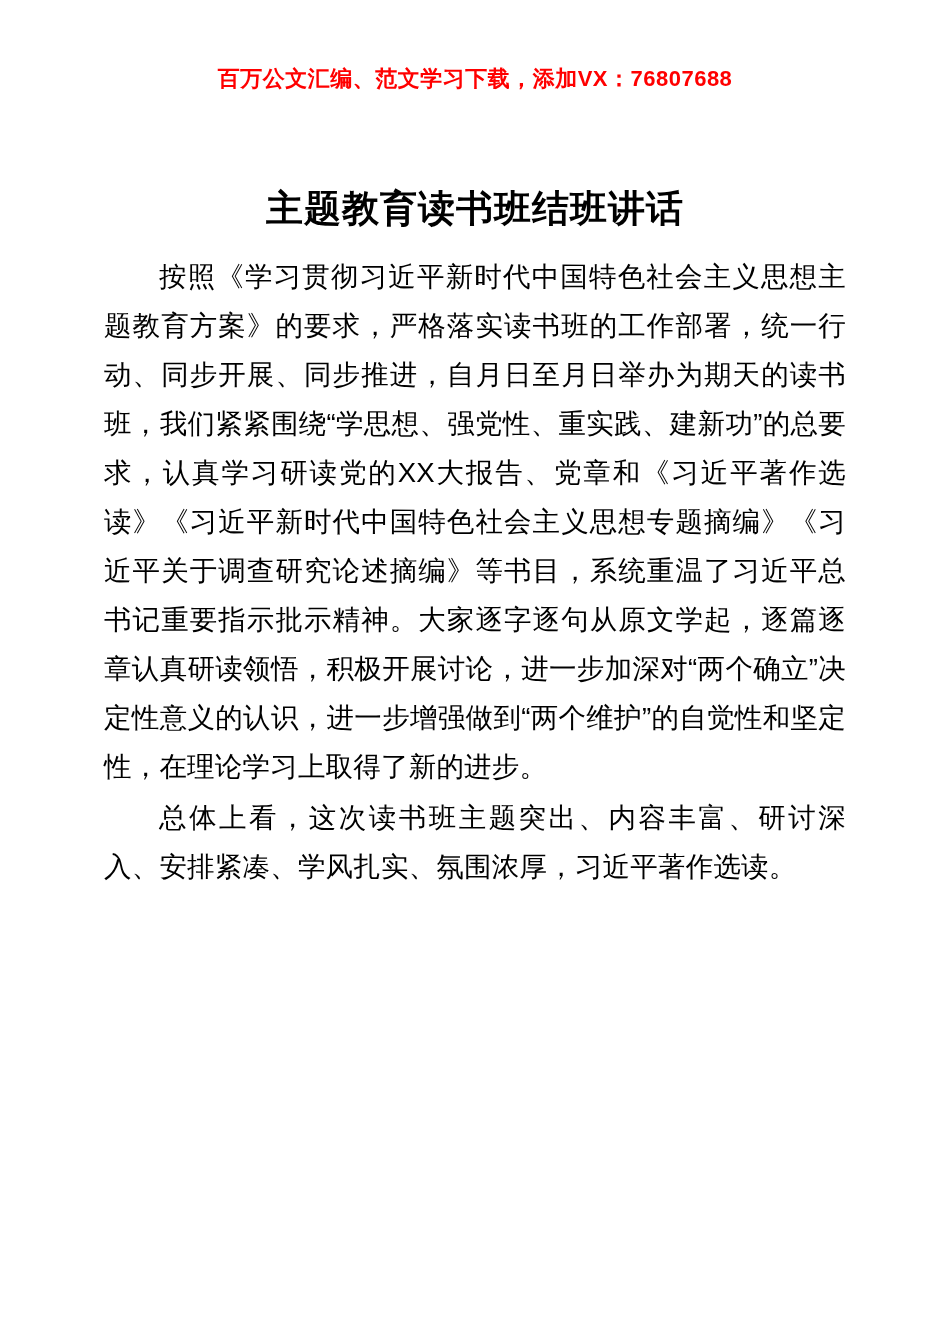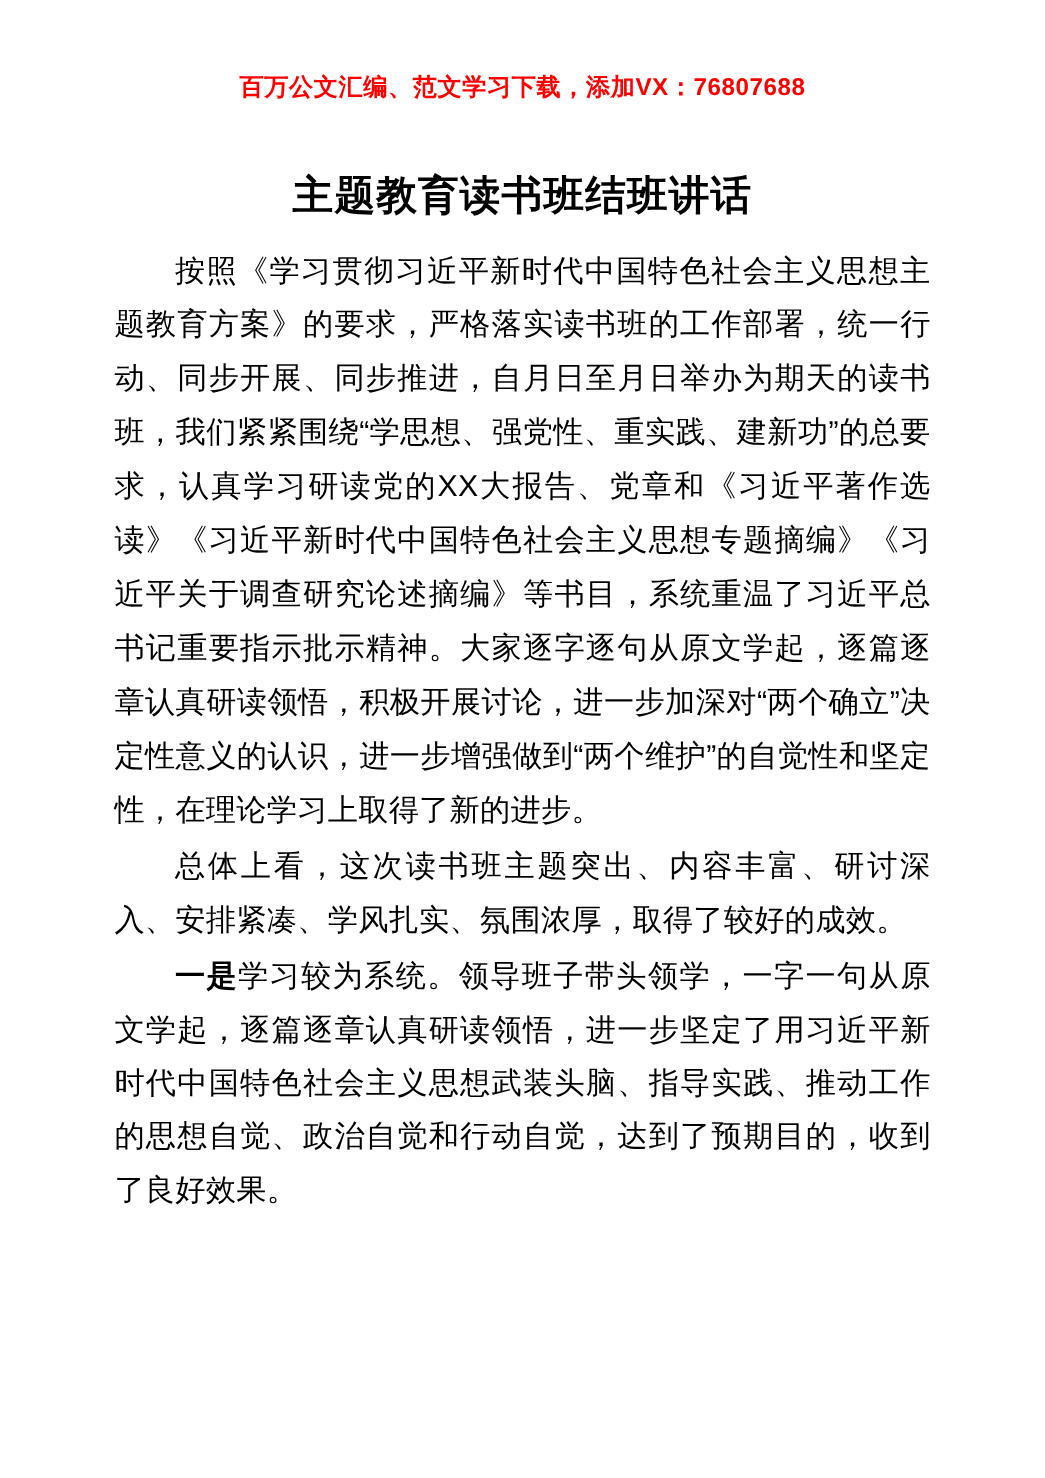--- a/index.html
+++ b/index.html
@@ -30,21 +30,21 @@
     letter-spacing: 0.5px;
     padding-top: 66px;
     line-height: 1.2;
     white-space: nowrap;
   }
   .doc-title {
     text-align: center;
     font-size: 37px;
     font-weight: bold;
     letter-spacing: 1px;
-    margin-top: 62px;
+    margin-top: 93px;
     margin-bottom: 0;
     line-height: 1.3;
   }
   .body-copy {
     margin-top: 20px;
   }
   .para {
     font-size: 27.5px;
     line-height: 1.78;
     text-align: justify;
@@ -69,21 +69,18 @@
 
   <h1 class="doc-title">主题教育读书班结班讲话</h1>
 
   <div class="body-copy">
 
     <p class="para">
       <span class="lead"></span><span>按照《学习贯彻习近平新时代中国特色社会主义思想主题教育方案》的要求，严格落实读书班的工作部署，统一行动、同步开展、同步推进，自月日至月日举办为期天的读书班，我们紧紧围绕“学思想、强党性、重实践、建新功”的总要求，认真学习研读党的XX大报告、党章和《习近平著作选读》《习近平新时代中国特色社会主义思想专题摘编》《习近平关于调查研究论述摘编》等书目，系统重温了习近平总书记重要指示批示精神。大家逐字逐句从原文学起，逐篇逐章认真研读领悟，积极开展讨论，进一步加深对“两个确立”决定性意义的认识，进一步增强做到“两个维护”的自觉性和坚定性，在理论学习上取得了新的进步。</span>
     </p>
 
     <p class="para">
-      <span class="lead"></span><span>总体上看，这次读书班主题突出、内容丰富、研讨深入、安排紧凑、学风扎实、氛围浓厚，取得了较好的成效。</span>
+      <span class="lead"></span><span>总体上看，这次读书班主题突出、内容丰富、研讨深入、安排紧凑、学风扎实、氛围浓厚，习近平著作选读。</span>
     </p>
 
-    <p class="para para-last">
-      <span class="lead">一是</span><span>学习较为系统。领导班子带头领学，一字一句从原文学起，逐篇逐章认真研读领悟，进一步坚定了用习近平新时代中国特色社会主义思想武装头脑、指导实践、推动工作的思想自觉、政治自觉和行动自觉，达到了预期目的，收到了良好效果。</span>
-    </p>
 
   </div>
 </div>
 
 </body></html>

